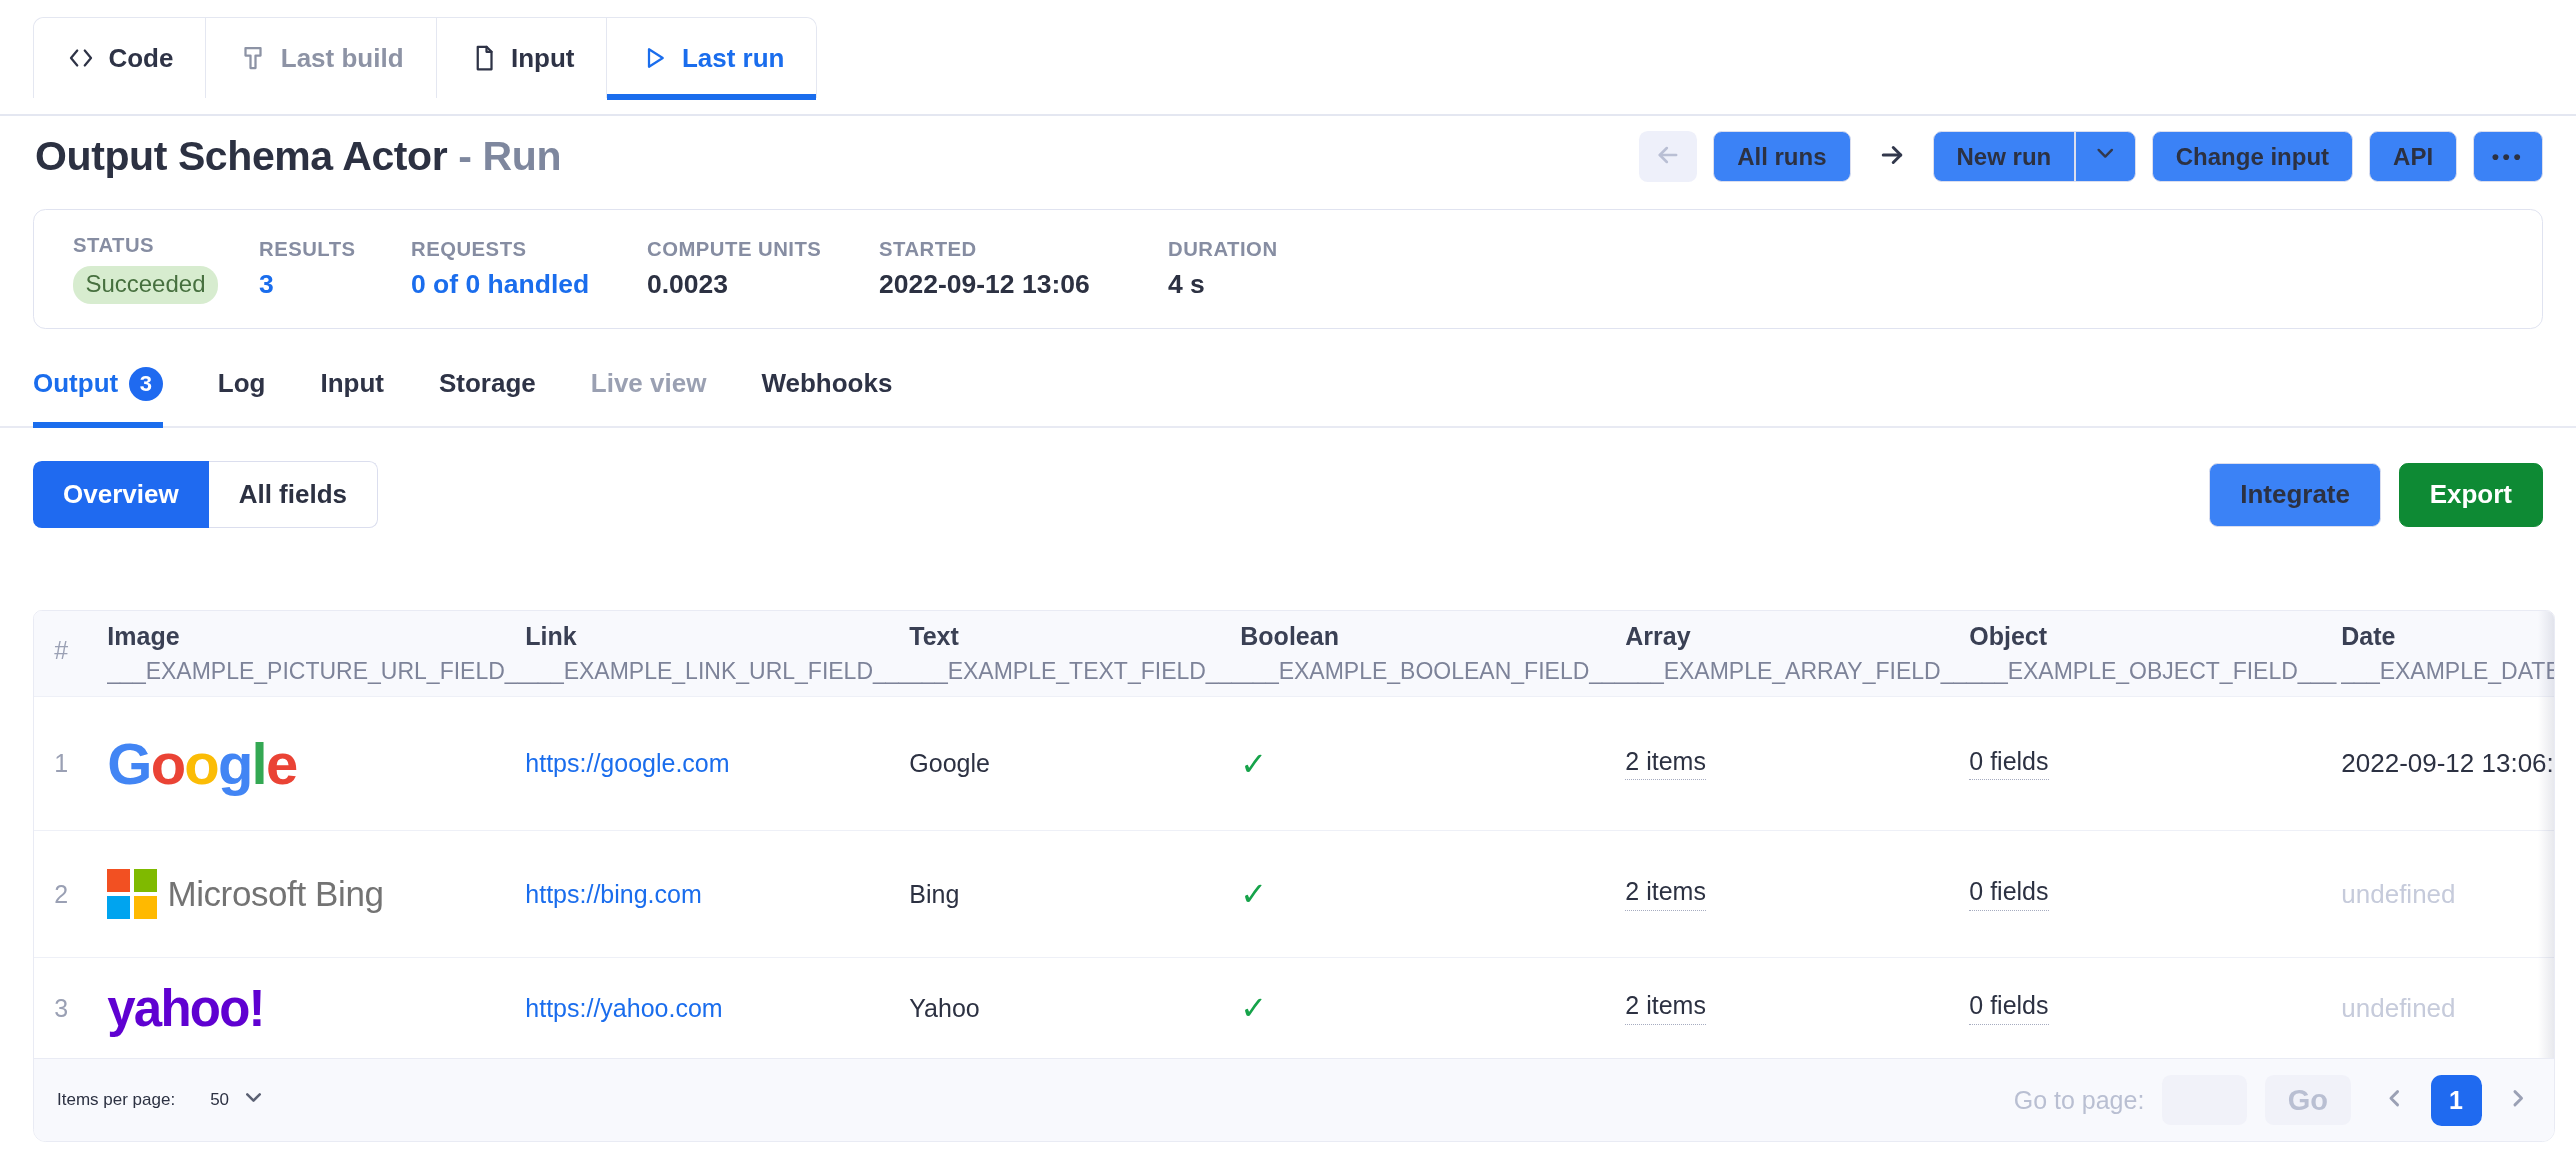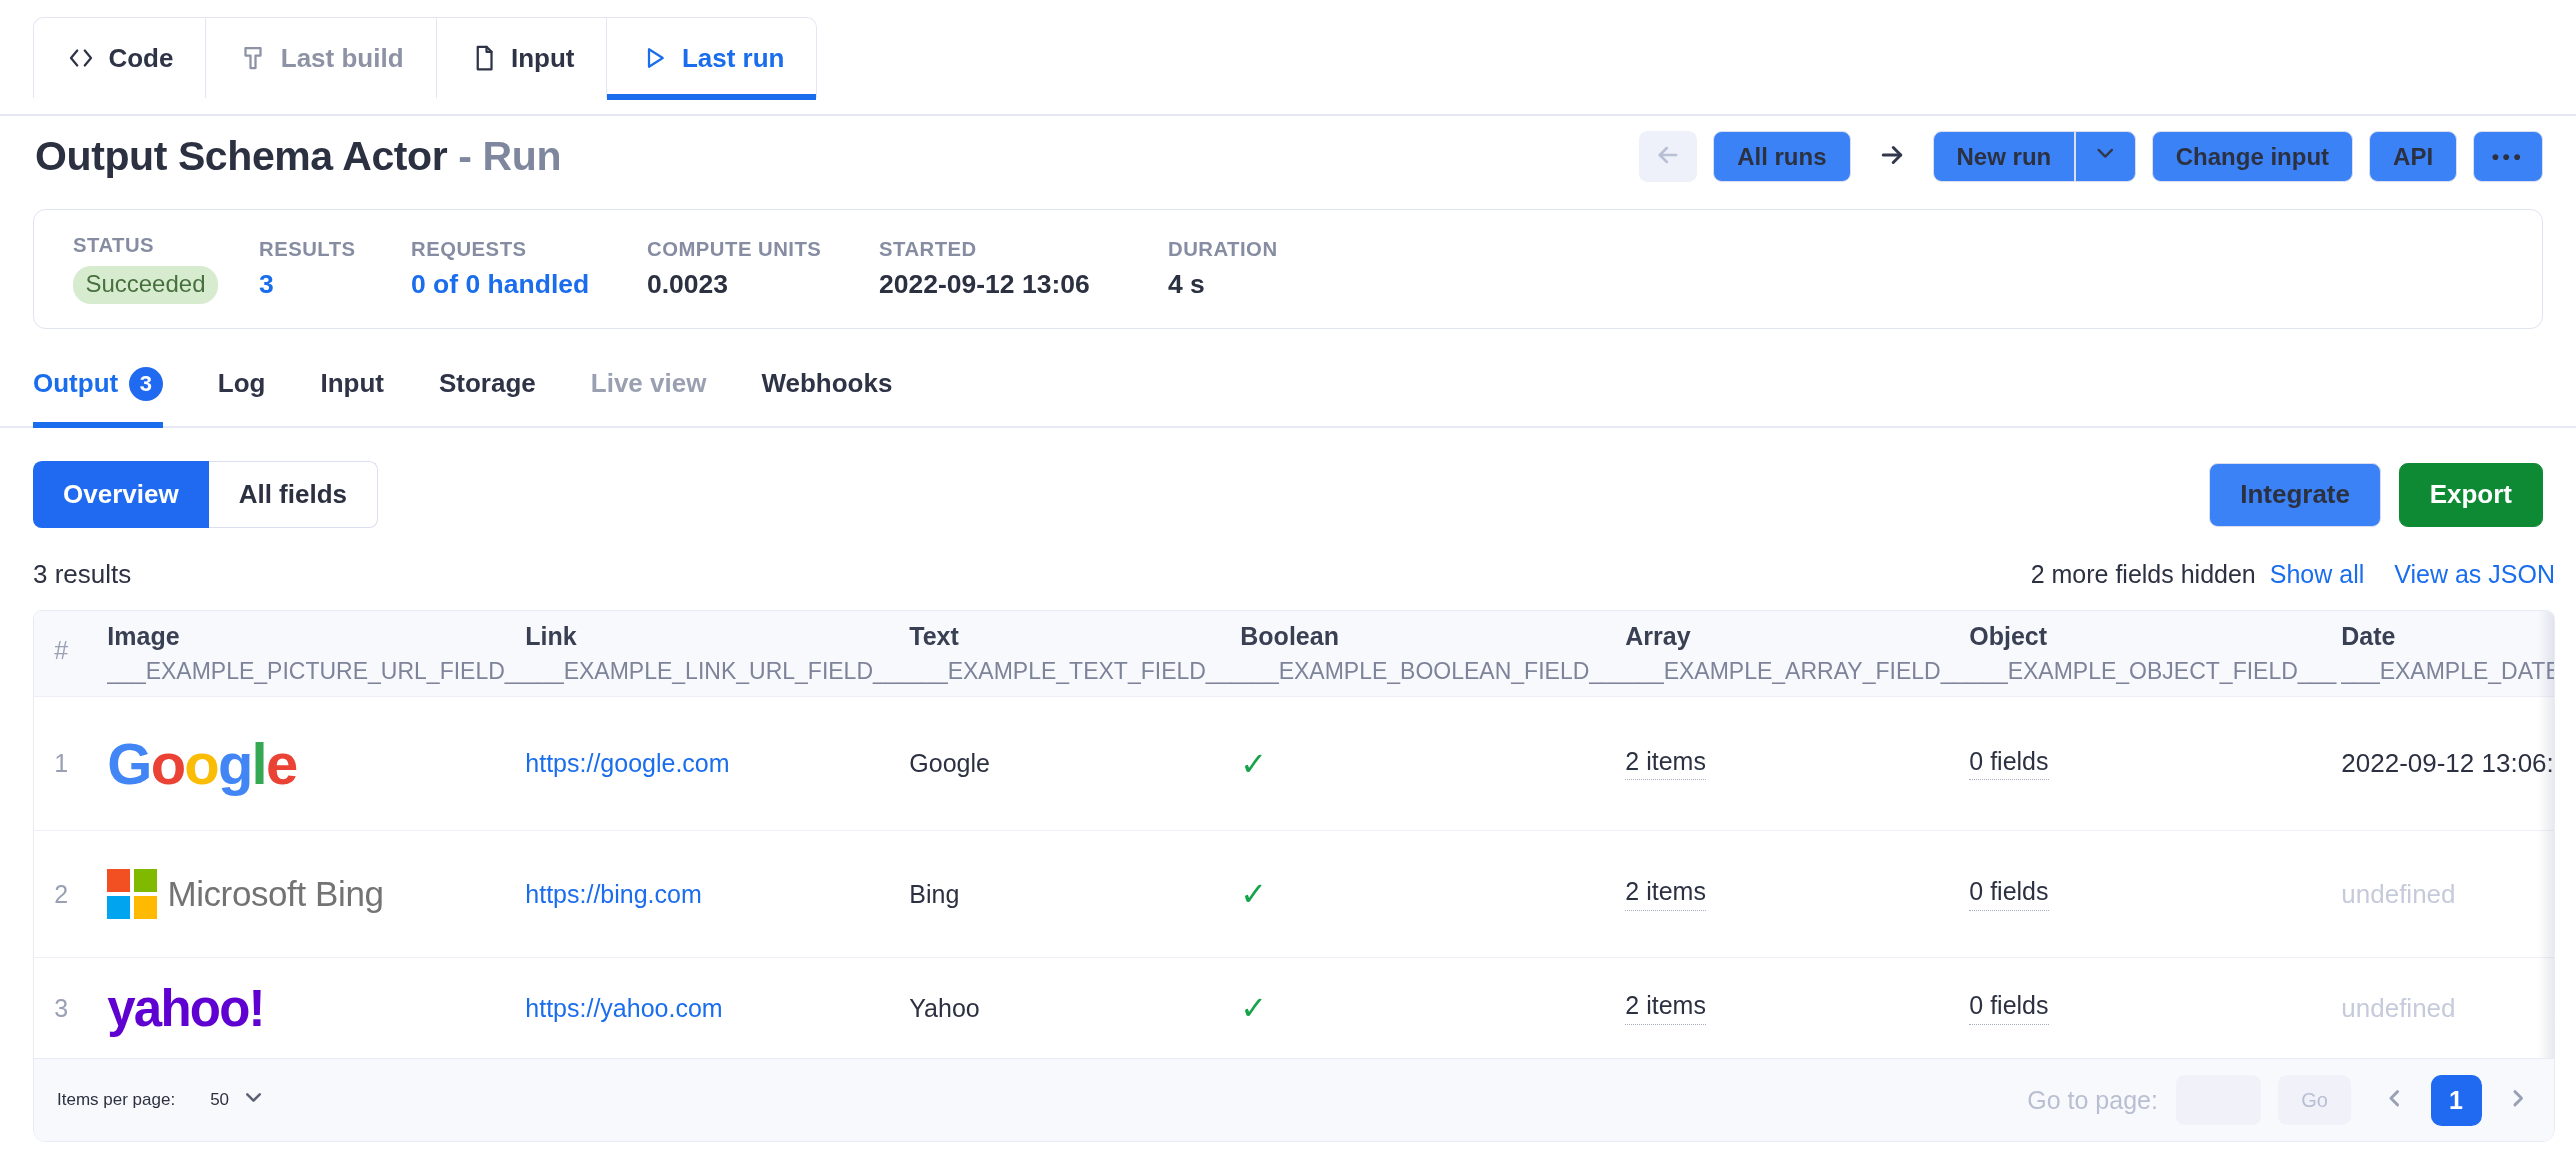--- a/index.html
+++ b/index.html
@@ -95,21 +95,21 @@
   .bing-text { font-size:35px; color:#737373; letter-spacing:-0.4px; }
   .yahoo-logo { font-size:51px; font-weight:800; letter-spacing:-1.8px; }
 
   
   .tfoot { background:#f8f9fd; border-top:1.8px solid #e9ebf4; height:83px; display:flex; align-items:center; justify-content:space-between; padding:0 23px; position:relative; z-index:6; }
   .perpage { display:flex; align-items:center; gap:35px; font-size:17px; }
   .pagesize { display:flex; align-items:center; gap:12.4px; cursor:pointer; font-weight:500; }
   .goto { display:flex; align-items:center; gap:17.7px; }
   .goto-label { font-size:25px; color:#b9bfd2; }
   .goto-input { width:85px; height:50px; background:#f1f2f9; border:none; border-radius:8.8px; }
-  .go-btn { height:50px; padding:0 23px; background:#f1f2f9; border:none; border-radius:8.8px; font-size:20px; font-weight:400; color:#b9bfd2; }
+  .go-btn { height:50px; padding:0 23px; background:#f1f2f9; border:none; border-radius:8.8px; font-size:29px; font-weight:700; color:#b9bfd2; }
   .pager { display:flex; align-items:center; gap:23px; margin-left:30px; }
   .page-chevron { background:none; border:none; display:flex; align-items:center; cursor:pointer; }
   .page-num { width:51px; height:51px; border-radius:10.6px; background:#1f6af0; color:#fff; font-size:25px; font-weight:600; display:flex; align-items:center; justify-content:center; border:none; cursor:pointer; }
 </style>
 </head>
 <body>
 
 <div class="canvas">
 
   <div class="tabbar-row">
@@ -245,28 +245,20 @@
     <div class="segmented">
       <div class="seg active">Overview</div>
       <div class="seg plain">All fields</div>
     </div>
     <div class="right-actions">
       <button class="btn integrate">Integrate</button>
       <button class="btn export">Export</button>
     </div>
   </div>
 
-  <div class="results-bar">
-    <span class="results-count">3 results</span>
-    <span class="hidden-note">
-      <span>2 more fields hidden</span>
-      <span class="link">Show all</span>
-      <span class="link" style="margin-left:16px;">View as JSON</span>
-    </span>
-  </div>
 
   <div class="table-wrap">
 
     <div class="tgrid thead">
       <div class="th hash">
         <span class="clabel">#</span>
         <span class="cfield"> </span>
       </div>
       <div class="th">
         <span class="clabel">Image</span>

